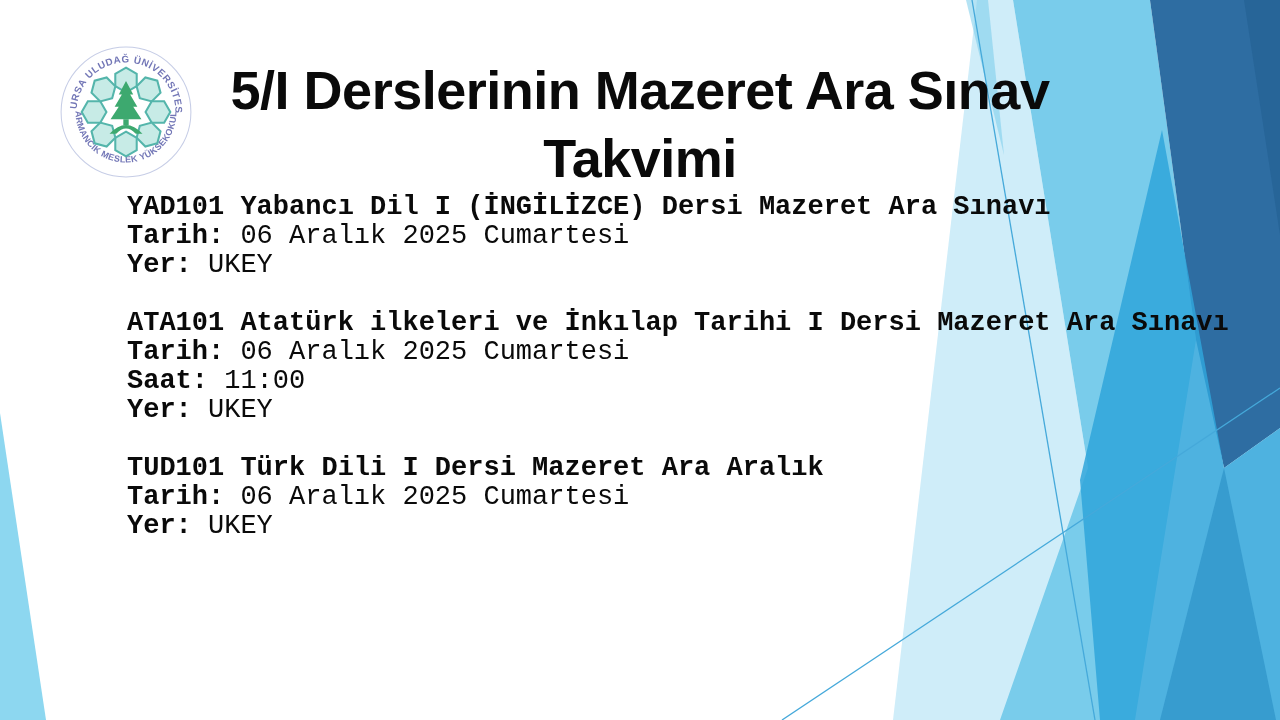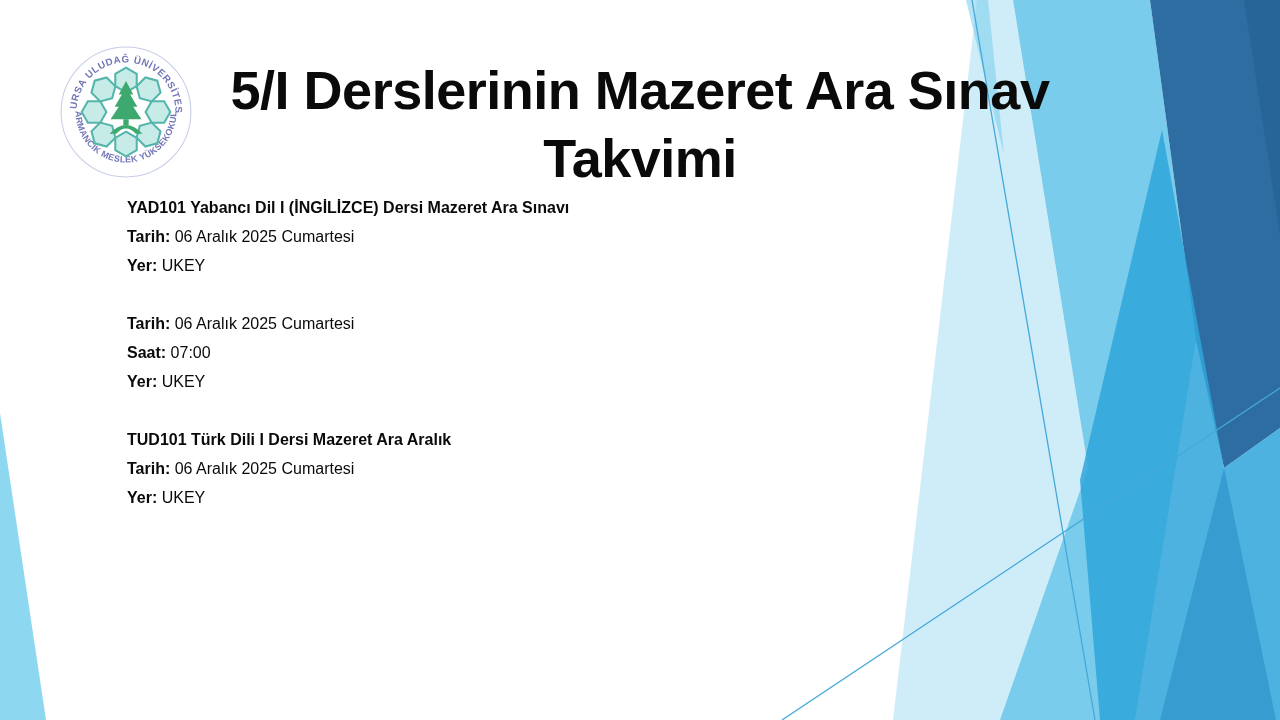--- a/index.html
+++ b/index.html
@@ -18,21 +18,21 @@
     position: absolute; left: 58px; top: 44px; width: 136px; height: 136px; z-index: 2;
   }
   .title {
     position: absolute; left: 225px; top: 56px; width: 830px; z-index: 1;
     margin: 0; text-align: center;
     font-size: 54px; line-height: 1.26; font-weight: bold; color: #0a0a0a;
     letter-spacing: -0.5px;
   }
   .content {
     position: absolute; left: 127px; top: 193px; z-index: 1;
-    font-size: 16px; line-height: 29px; color: #0a0a0a;
+    font-size: 27px; line-height: 29px; color: #0a0a0a; font-family: Liberation Mono, monospace;
   }
   .exam-block + .exam-block { margin-top: 29px; }
   .exam-heading { font-weight: bold; }
   .exam-row .label { font-weight: bold; margin-top: 23px; }
 </style>
 </head>
 <body>
 
 <div class="slide">
 
@@ -93,27 +93,28 @@
         <span class="label">Tarih:</span>
         <span>06 Aralık 2025 Cumartesi</span>
       </div>
       <div class="exam-row">
         <span class="label">Yer:</span>
         <span>UKEY</span>
       </div>
     </div>
 
     <div class="exam-block">
+      <div class="exam-heading">ATA101 Atatürk ilkeleri ve İnkılap Tarihi I Dersi Mazeret Ara Sınavı</div>
       <div class="exam-row">
         <span class="label">Tarih:</span>
         <span>06 Aralık 2025 Cumartesi</span>
       </div>
       <div class="exam-row">
         <span class="label">Saat:</span>
-        <span>07:00</span>
+        <span>11:00</span>
       </div>
       <div class="exam-row">
         <span class="label">Yer:</span>
         <span>UKEY</span>
       </div>
     </div>
 
     <div class="exam-block">
       <div class="exam-heading">TUD101 Türk Dili I Dersi Mazeret Ara Aralık</div>
       <div class="exam-row">

